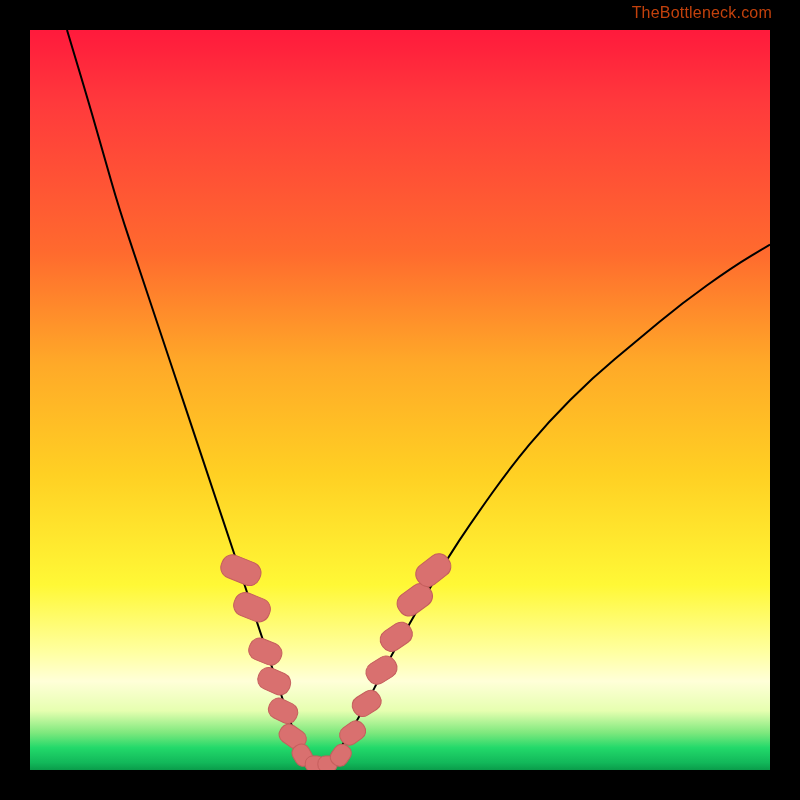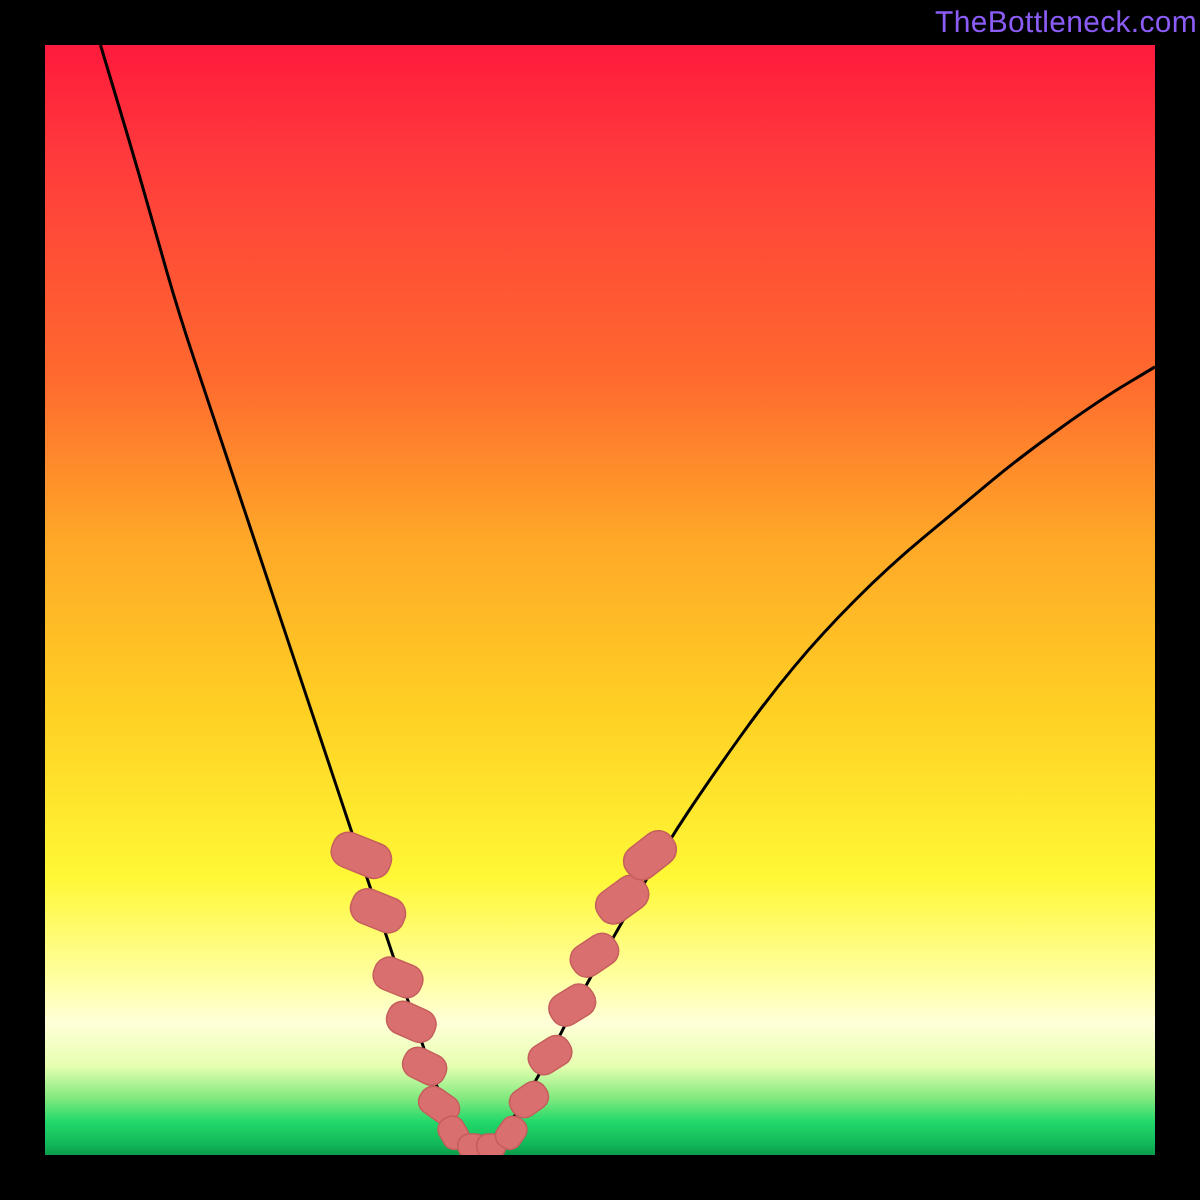--- a/index.html
+++ b/index.html
@@ -43,23 +43,23 @@
   .svg-layer {
     position: absolute;
     left: 30px;
     top: 30px;
     width: 740px;
     height: 740px;
   }
   .watermark {
     position: absolute;
     top: 4px;
-    right: 2px;
-    color: #8b5cf6;
-    font-size: 20px;
+    right: 28px;
+    color: #c2410c;
+    font-size: 16px;
     font-weight: 500;
     letter-spacing: 0.2px;
     user-select: none;
   }
 </style>
 </head>
 <body>
 
 <div class="frame">
   <div class="plot-bg"></div>

